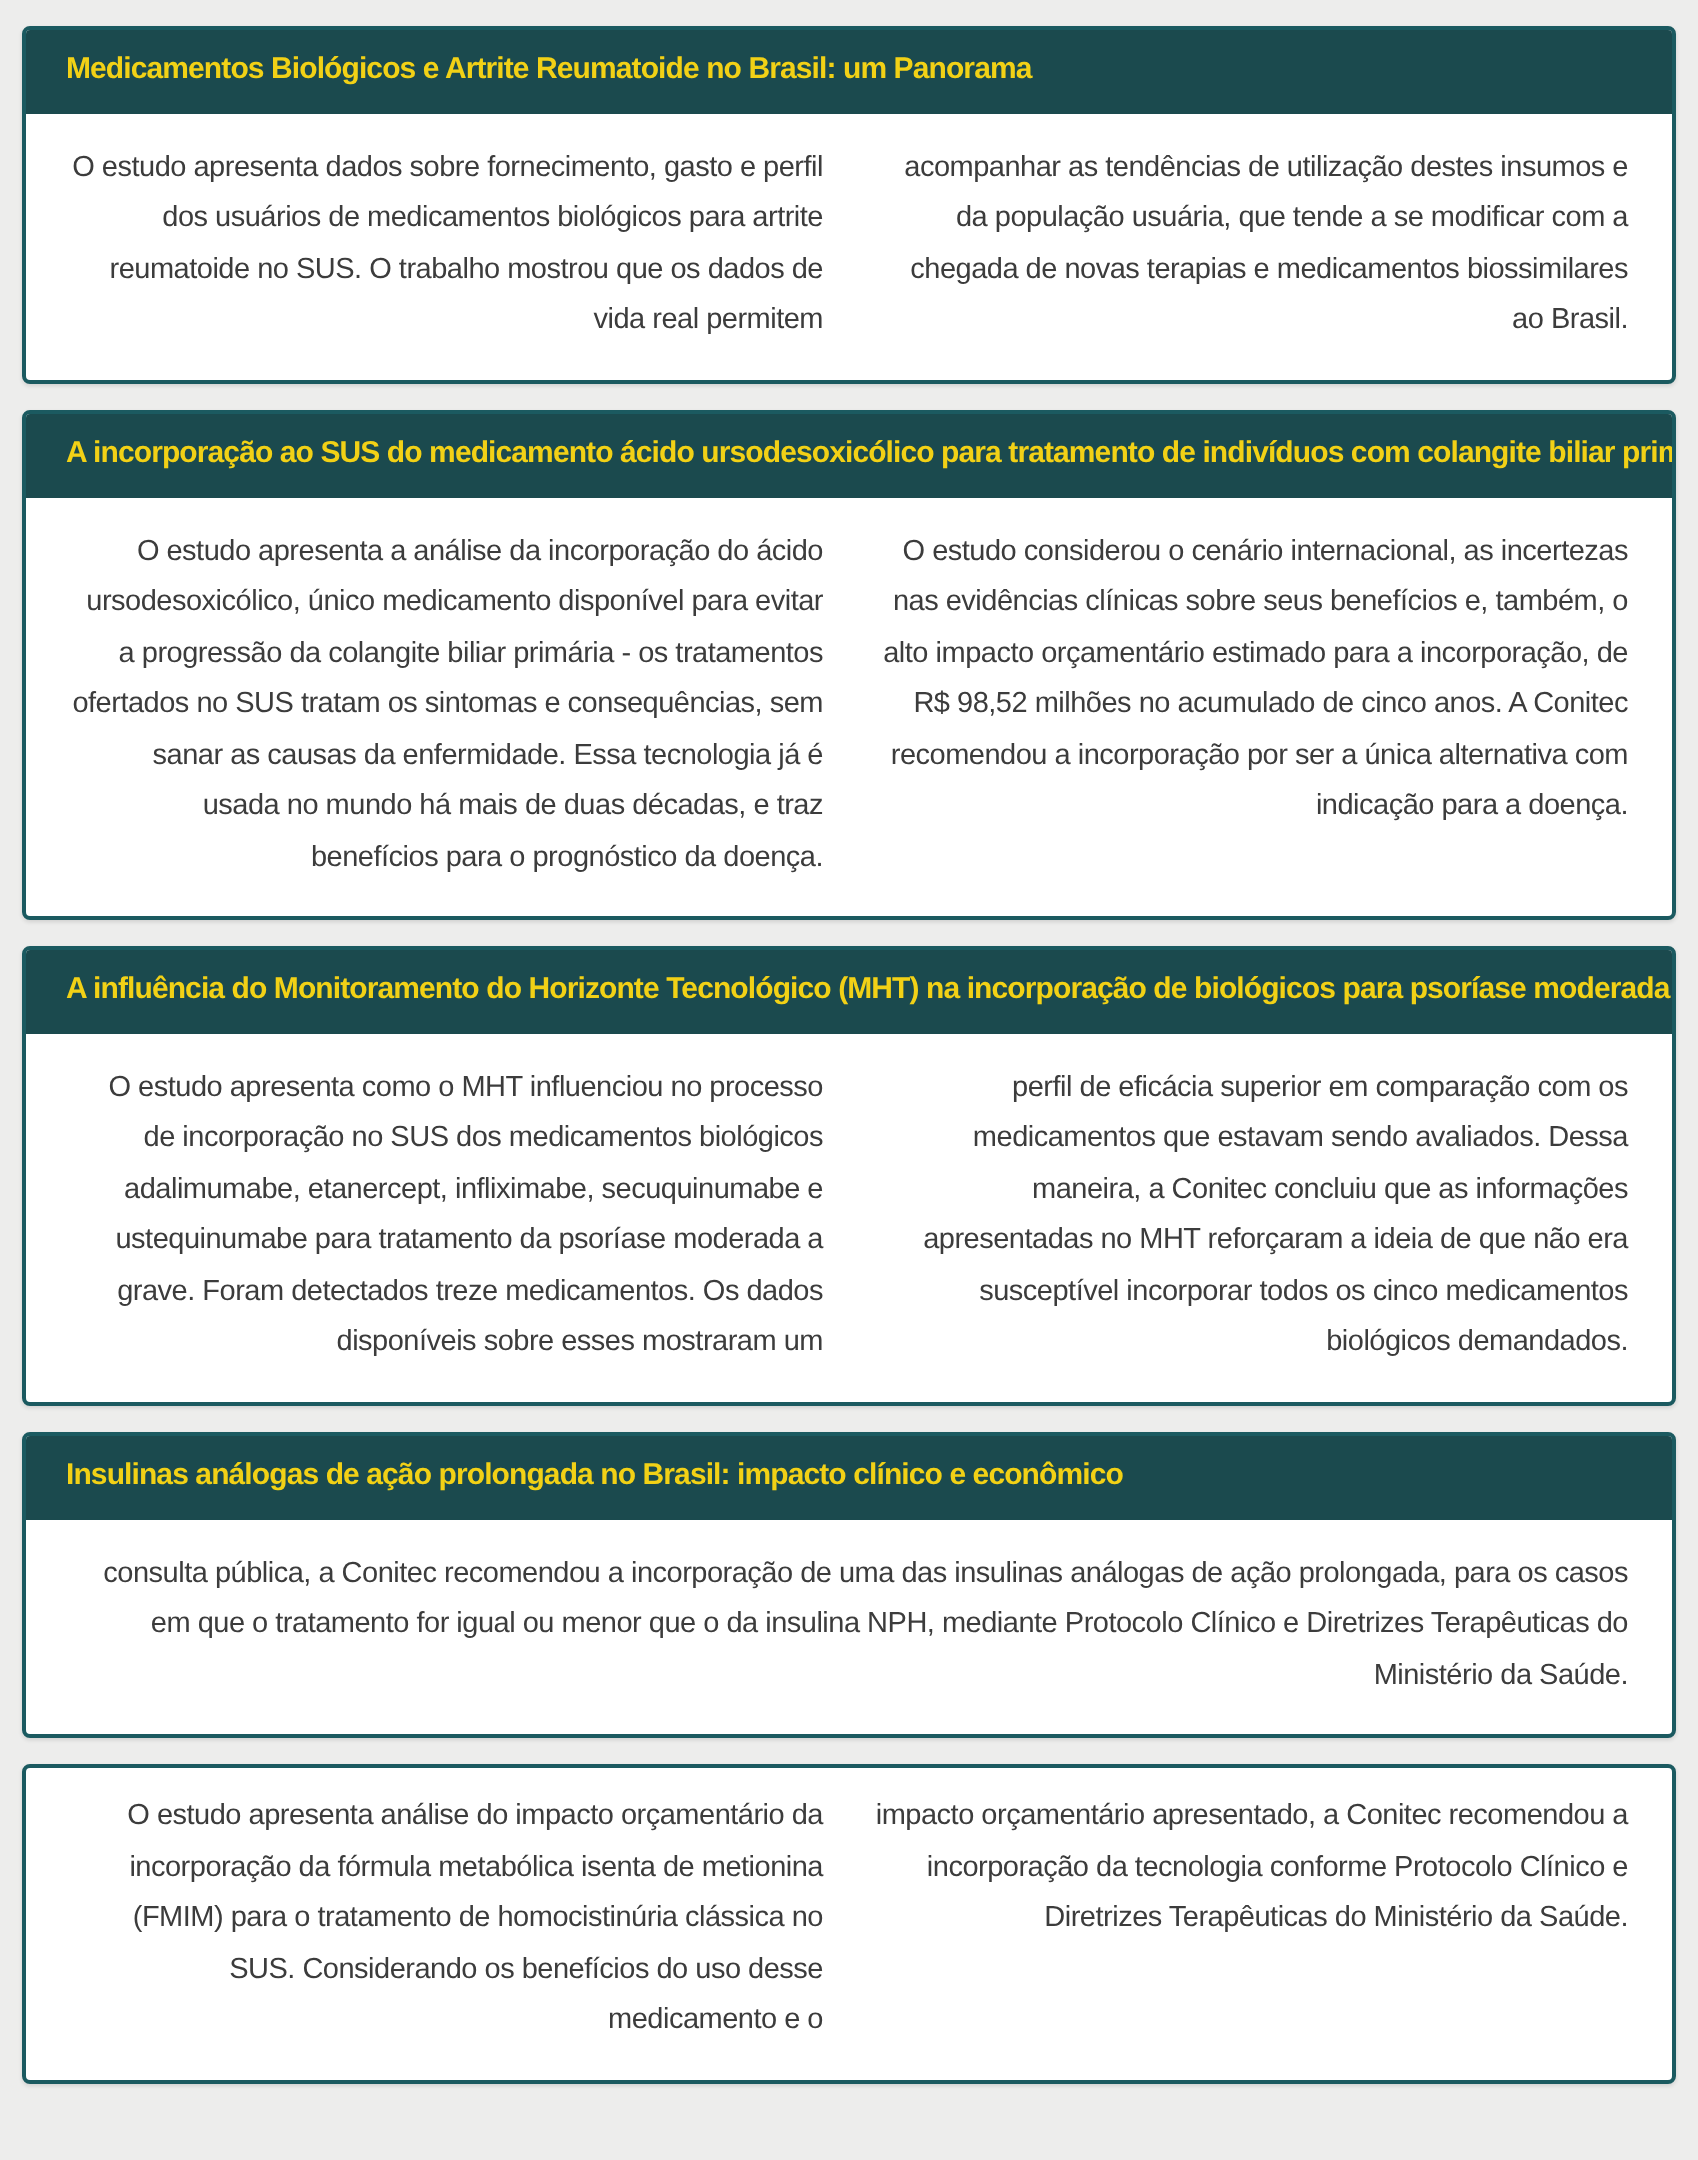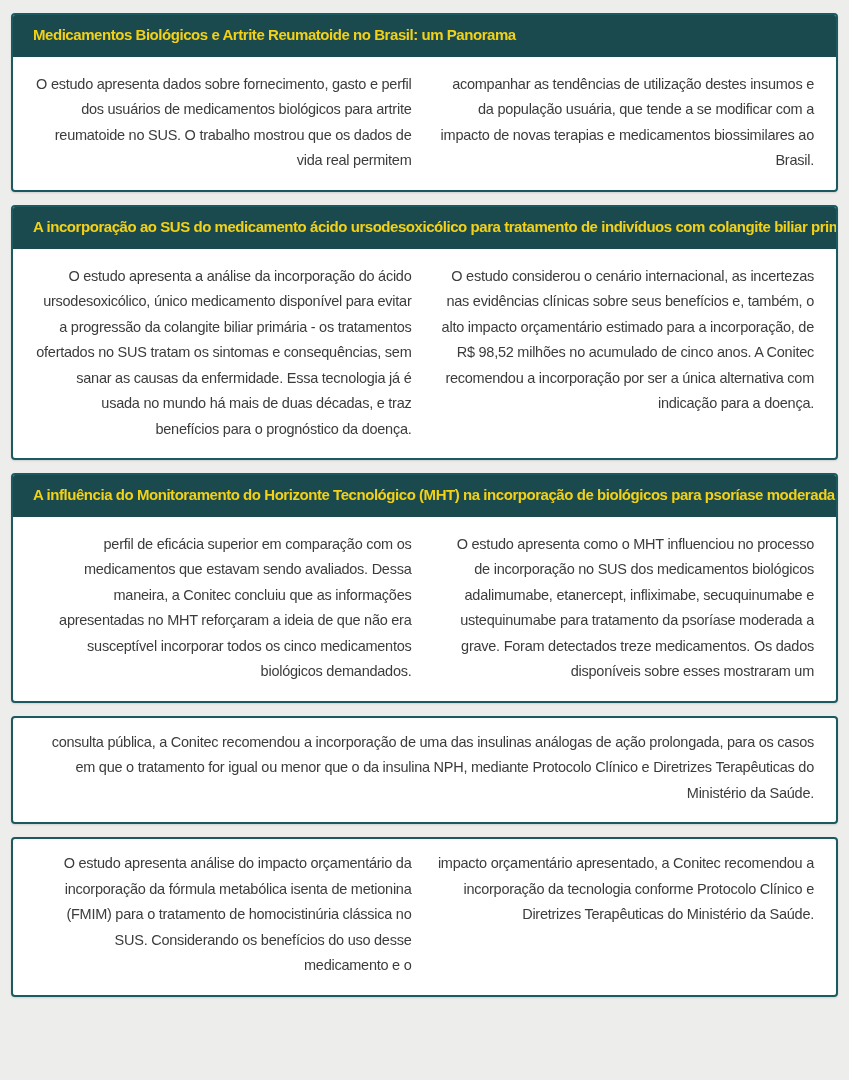--- a/index.html
+++ b/index.html
@@ -55,45 +55,48 @@
 <body>
 
 <div class="page">
 
   <div class="card">
     <div class="card-header">
       <div class="card-title">Medicamentos Biológicos e Artrite Reumatoide no Brasil: um Panorama</div>
     </div>
     <div class="card-body">
       <div class="col">O estudo apresenta dados sobre fornecimento, gasto e perfil dos usuários de medicamentos biológicos para artrite reumatoide no SUS. O trabalho mostrou que os dados de vida real permitem</div>
-      <div class="col">acompanhar as tendências de utilização destes insumos e da população usuária, que tende a se modificar com a impacto de novas terapias e medicamentos biossimilares ao Brasil.</div>
+      <div class="col">acompanhar as tendências de utilização destes insumos e da população usuária, que tende a se modificar com a chegada de novas terapias e medicamentos biossimilares ao Brasil.</div>
     </div>
   </div>
 
   <div class="card">
     <div class="card-header">
       <div class="card-title">A incorporação ao SUS do medicamento ácido ursodesoxicólico para tratamento de indivíduos com colangite biliar primária.</div>
     </div>
     <div class="card-body">
       <div class="col">O estudo apresenta a análise da incorporação do ácido ursodesoxicólico, único medicamento disponível para evitar a progressão da colangite biliar primária - os tratamentos ofertados no SUS tratam os sintomas e consequências, sem sanar as causas da enfermidade. Essa tecnologia já é usada no mundo há mais de duas décadas, e traz benefícios para o prognóstico da doença.</div>
       <div class="col">O estudo considerou o cenário internacional, as incertezas nas evidências clínicas sobre seus benefícios e, também, o alto impacto orçamentário estimado para a incorporação, de R$ 98,52 milhões no acumulado de cinco anos. A Conitec recomendou a incorporação por ser a única alternativa com indicação para a doença.</div>
     </div>
   </div>
 
   <div class="card">
     <div class="card-header">
       <div class="card-title">A influência do Monitoramento do Horizonte Tecnológico (MHT) na incorporação de biológicos para psoríase moderada a grave.</div>
     </div>
     <div class="card-body">
+      <div class="col">O estudo apresenta como o MHT influenciou no processo de incorporação no SUS dos medicamentos biológicos adalimumabe, etanercept, infliximabe, secuquinumabe e ustequinumabe para tratamento da psoríase moderada a grave. Foram detectados treze medicamentos. Os dados disponíveis sobre esses mostraram um</div>
       <div class="col">perfil de eficácia superior em comparação com os medicamentos que estavam sendo avaliados. Dessa maneira, a Conitec concluiu que as informações apresentadas no MHT reforçaram a ideia de que não era susceptível incorporar todos os cinco medicamentos biológicos demandados.</div>
-      <div class="col">O estudo apresenta como o MHT influenciou no processo de incorporação no SUS dos medicamentos biológicos adalimumabe, etanercept, infliximabe, secuquinumabe e ustequinumabe para tratamento da psoríase moderada a grave. Foram detectados treze medicamentos. Os dados disponíveis sobre esses mostraram um</div>
     </div>
   </div>
 
   <div class="card">
+    <div class="card-header">
+      <div class="card-title">Insulinas análogas de ação prolongada no Brasil: impacto clínico e econômico</div>
+    </div>
     <div class="card-body">
       <div class="col">consulta pública, a Conitec recomendou a incorporação de uma das insulinas análogas de ação prolongada, para os casos em que o tratamento for igual ou menor que o da insulina NPH, mediante Protocolo Clínico e Diretrizes Terapêuticas do Ministério da Saúde.</div>
     </div>
   </div>
 
   <div class="card">
     <div class="card-body">
       <div class="col">O estudo apresenta análise do impacto orçamentário da incorporação da fórmula metabólica isenta de metionina (FMIM) para o tratamento de homocistinúria clássica no SUS. Considerando os benefícios do uso desse medicamento e o</div>
       <div class="col">impacto orçamentário apresentado, a Conitec recomendou a incorporação da tecnologia conforme Protocolo Clínico e Diretrizes Terapêuticas do Ministério da Saúde.</div>
     </div>

